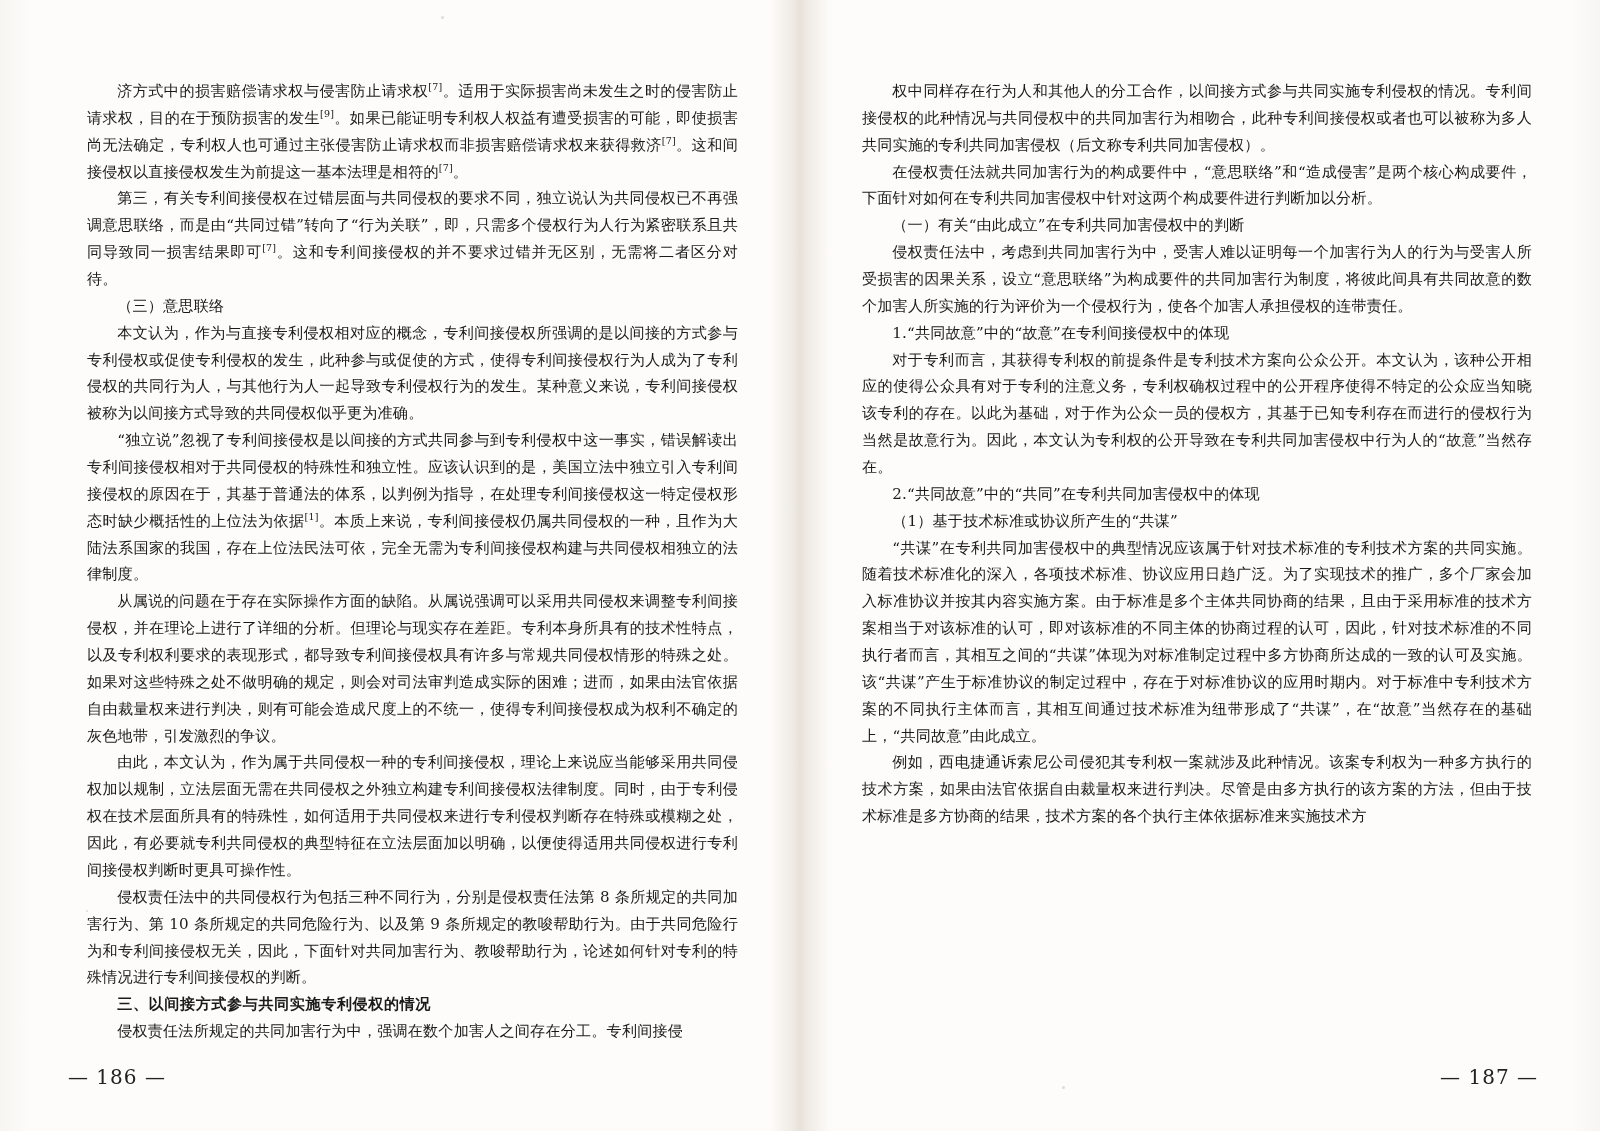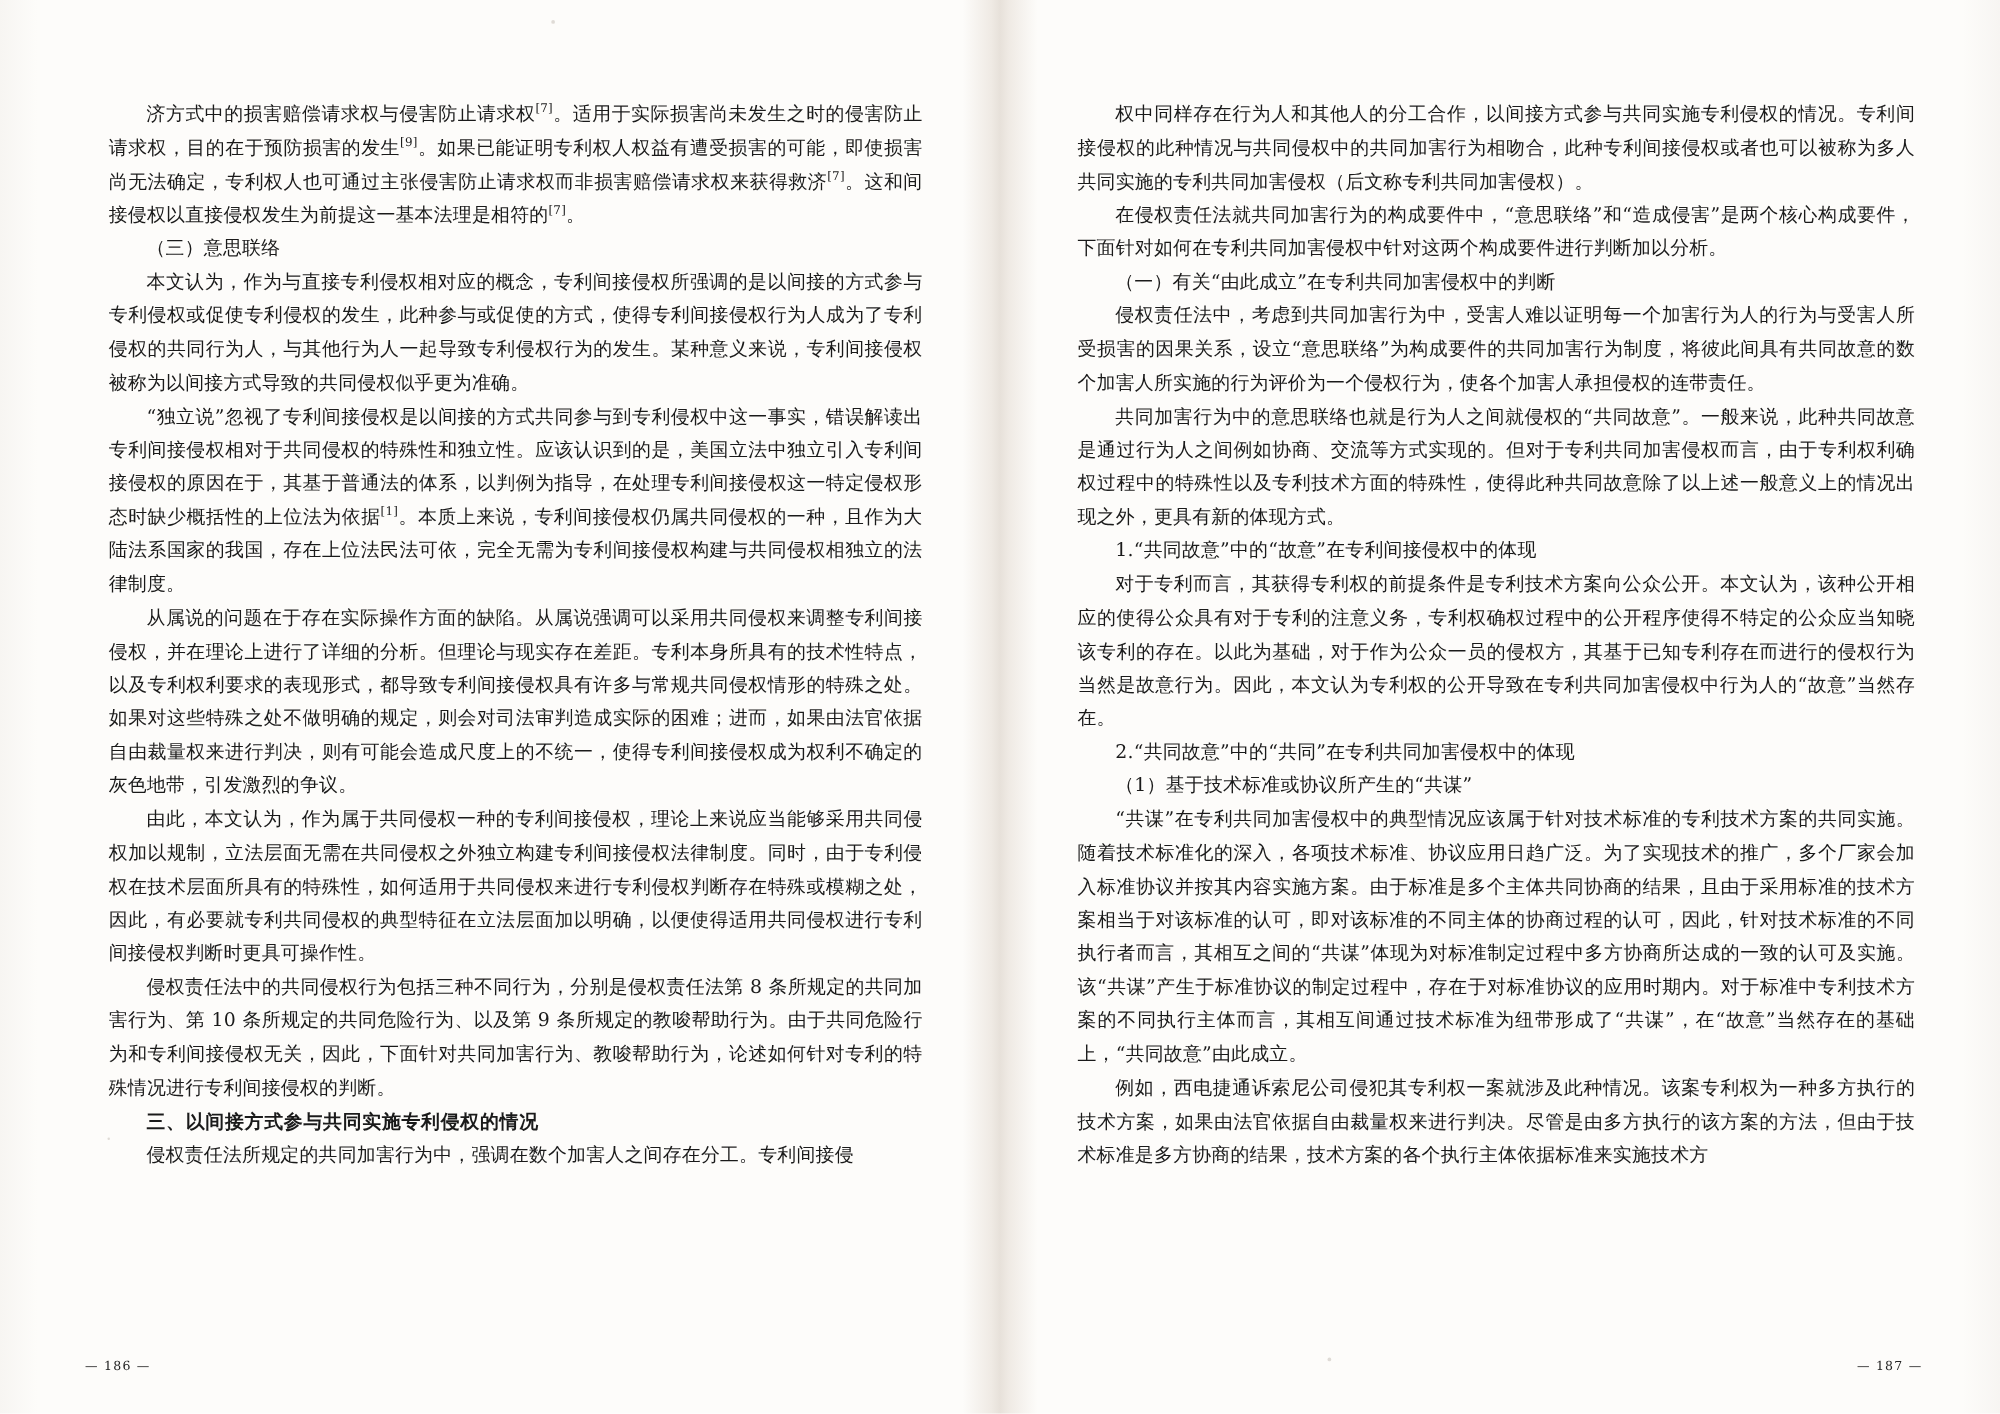--- a/index.html
+++ b/index.html
@@ -55,61 +55,61 @@
     font-weight: bold;
     letter-spacing: 0.6px;
   }
   sup {
     font-size: 9.5px;
     vertical-align: super;
     line-height: 0;
   }
   .folio {
     position: absolute;
-    bottom: 32px;
-    font-size: 10px;
+    bottom: 42px;
+    font-size: 20px;
     letter-spacing: 1px;
     color: #222;
   }
   .folio-left { left: 68px; }
   .folio-right { right: 62px; }
   .speck {
     position: absolute;
     background: #cfcac3;
     border-radius: 50%;
     opacity: .65;
   }
 </style>
 </head>
 <body>
 
 <div class="spread">
 
   <div class="page page-left">
     <div class="col">
       <p>济方式中的损害赔偿请求权与侵害防止请求权<sup>[7]</sup>。适用于实际损害尚未发生之时的侵害防止请求权，目的在于预防损害的发生<sup>[9]</sup>。如果已能证明专利权人权益有遭受损害的可能，即使损害尚无法确定，专利权人也可通过主张侵害防止请求权而非损害赔偿请求权来获得救济<sup>[7]</sup>。这和间接侵权以直接侵权发生为前提这一基本法理是相符的<sup>[7]</sup>。</p>
+      <p>第三，有关专利间接侵权在过错层面与共同侵权的要求不同，独立说认为共同侵权已不再强调意思联络，而是由“共同过错”转向了“行为关联”，即，只需多个侵权行为人行为紧密联系且共同导致同一损害结果即可<sup>[7]</sup>。这和专利间接侵权的并不要求过错并无区别，无需将二者区分对待。</p>
       <p>（三）意思联络</p>
       <p>本文认为，作为与直接专利侵权相对应的概念，专利间接侵权所强调的是以间接的方式参与专利侵权或促使专利侵权的发生，此种参与或促使的方式，使得专利间接侵权行为人成为了专利侵权的共同行为人，与其他行为人一起导致专利侵权行为的发生。某种意义来说，专利间接侵权被称为以间接方式导致的共同侵权似乎更为准确。</p>
       <p>“独立说”忽视了专利间接侵权是以间接的方式共同参与到专利侵权中这一事实，错误解读出专利间接侵权相对于共同侵权的特殊性和独立性。应该认识到的是，美国立法中独立引入专利间接侵权的原因在于，其基于普通法的体系，以判例为指导，在处理专利间接侵权这一特定侵权形态时缺少概括性的上位法为依据<sup>[1]</sup>。本质上来说，专利间接侵权仍属共同侵权的一种，且作为大陆法系国家的我国，存在上位法民法可依，完全无需为专利间接侵权构建与共同侵权相独立的法律制度。</p>
       <p>从属说的问题在于存在实际操作方面的缺陷。从属说强调可以采用共同侵权来调整专利间接侵权，并在理论上进行了详细的分析。但理论与现实存在差距。专利本身所具有的技术性特点，以及专利权利要求的表现形式，都导致专利间接侵权具有许多与常规共同侵权情形的特殊之处。如果对这些特殊之处不做明确的规定，则会对司法审判造成实际的困难；进而，如果由法官依据自由裁量权来进行判决，则有可能会造成尺度上的不统一，使得专利间接侵权成为权利不确定的灰色地带，引发激烈的争议。</p>
       <p>由此，本文认为，作为属于共同侵权一种的专利间接侵权，理论上来说应当能够采用共同侵权加以规制，立法层面无需在共同侵权之外独立构建专利间接侵权法律制度。同时，由于专利侵权在技术层面所具有的特殊性，如何适用于共同侵权来进行专利侵权判断存在特殊或模糊之处，因此，有必要就专利共同侵权的典型特征在立法层面加以明确，以便使得适用共同侵权进行专利间接侵权判断时更具可操作性。</p>
       <p>侵权责任法中的共同侵权行为包括三种不同行为，分别是侵权责任法第 8 条所规定的共同加害行为、第 10 条所规定的共同危险行为、以及第 9 条所规定的教唆帮助行为。由于共同危险行为和专利间接侵权无关，因此，下面针对共同加害行为、教唆帮助行为，论述如何针对专利的特殊情况进行专利间接侵权的判断。</p>
       <p class="heading">三、以间接方式参与共同实施专利侵权的情况</p>
       <p>侵权责任法所规定的共同加害行为中，强调在数个加害人之间存在分工。专利间接侵</p>
     </div>
     <div class="folio folio-left">— 186 —</div>
   </div>
 
   <div class="page page-right">
     <div class="col">
       <p>权中同样存在行为人和其他人的分工合作，以间接方式参与共同实施专利侵权的情况。专利间接侵权的此种情况与共同侵权中的共同加害行为相吻合，此种专利间接侵权或者也可以被称为多人共同实施的专利共同加害侵权（后文称专利共同加害侵权）。</p>
       <p>在侵权责任法就共同加害行为的构成要件中，“意思联络”和“造成侵害”是两个核心构成要件，下面针对如何在专利共同加害侵权中针对这两个构成要件进行判断加以分析。</p>
       <p>（一）有关“由此成立”在专利共同加害侵权中的判断</p>
       <p>侵权责任法中，考虑到共同加害行为中，受害人难以证明每一个加害行为人的行为与受害人所受损害的因果关系，设立“意思联络”为构成要件的共同加害行为制度，将彼此间具有共同故意的数个加害人所实施的行为评价为一个侵权行为，使各个加害人承担侵权的连带责任。</p>
-      <p>共同加害行为中的意思联络也就是行为人之间就侵权的“共同故意”。一般来说，此种共同故意是通过行为人之间例如协商、交流等方式实现的。但对于专利共同加害侵权而言，由于专利权利确权过程中的特殊性以及专利技术方面的特殊性，使得此种共同故意除了以上述一般意义上的情况出现之外，更具有新的体现方式。</p>
       <p>1.“共同故意”中的“故意”在专利间接侵权中的体现</p>
       <p>对于专利而言，其获得专利权的前提条件是专利技术方案向公众公开。本文认为，该种公开相应的使得公众具有对于专利的注意义务，专利权确权过程中的公开程序使得不特定的公众应当知晓该专利的存在。以此为基础，对于作为公众一员的侵权方，其基于已知专利存在而进行的侵权行为当然是故意行为。因此，本文认为专利权的公开导致在专利共同加害侵权中行为人的“故意”当然存在。</p>
       <p>2.“共同故意”中的“共同”在专利共同加害侵权中的体现</p>
       <p>（1）基于技术标准或协议所产生的“共谋”</p>
       <p>“共谋”在专利共同加害侵权中的典型情况应该属于针对技术标准的专利技术方案的共同实施。随着技术标准化的深入，各项技术标准、协议应用日趋广泛。为了实现技术的推广，多个厂家会加入标准协议并按其内容实施方案。由于标准是多个主体共同协商的结果，且由于采用标准的技术方案相当于对该标准的认可，即对该标准的不同主体的协商过程的认可，因此，针对技术标准的不同执行者而言，其相互之间的“共谋”体现为对标准制定过程中多方协商所达成的一致的认可及实施。该“共谋”产生于标准协议的制定过程中，存在于对标准协议的应用时期内。对于标准中专利技术方案的不同执行主体而言，其相互间通过技术标准为纽带形成了“共谋”，在“故意”当然存在的基础上，“共同故意”由此成立。</p>
       <p>例如，西电捷通诉索尼公司侵犯其专利权一案就涉及此种情况。该案专利权为一种多方执行的技术方案，如果由法官依据自由裁量权来进行判决。尽管是由多方执行的该方案的方法，但由于技术标准是多方协商的结果，技术方案的各个执行主体依据标准来实施技术方</p>
     </div>
     <div class="folio folio-right">— 187 —</div>
   </div>
 

